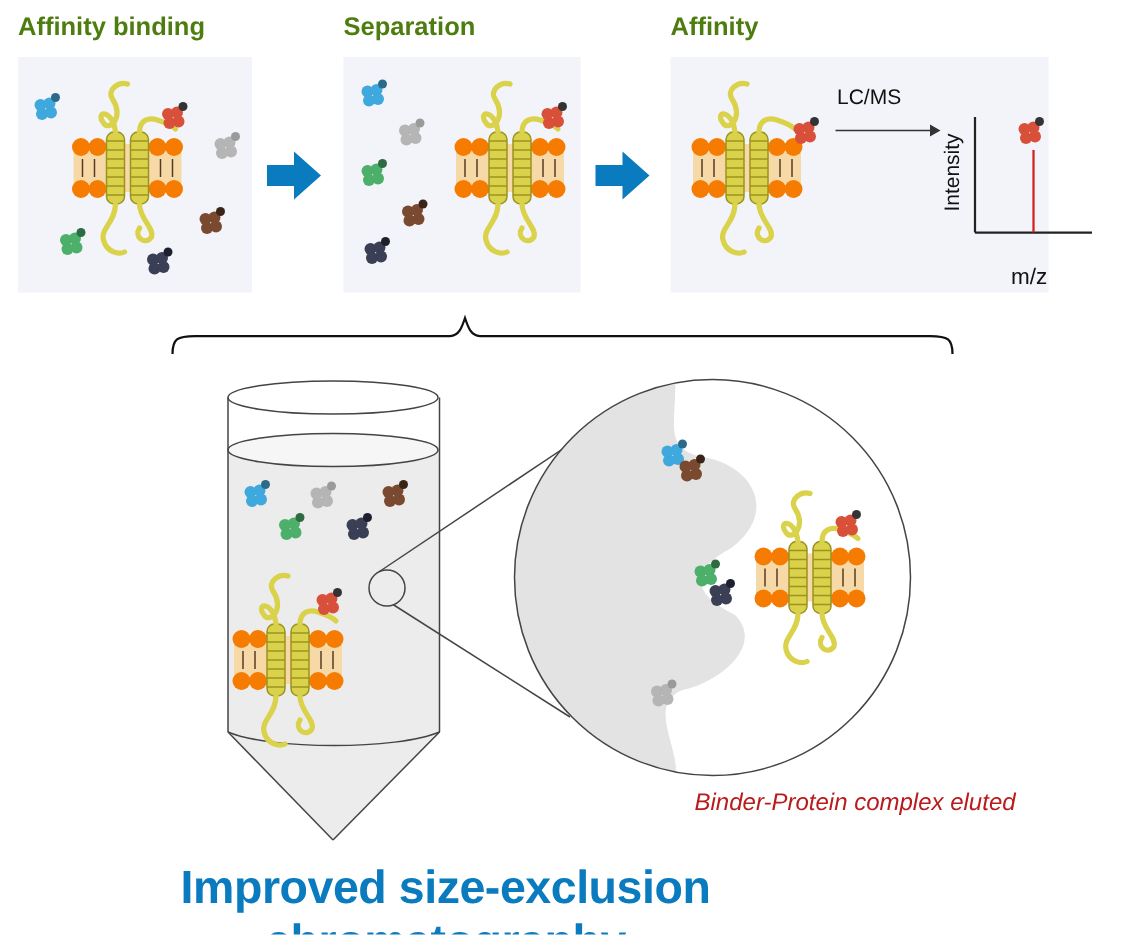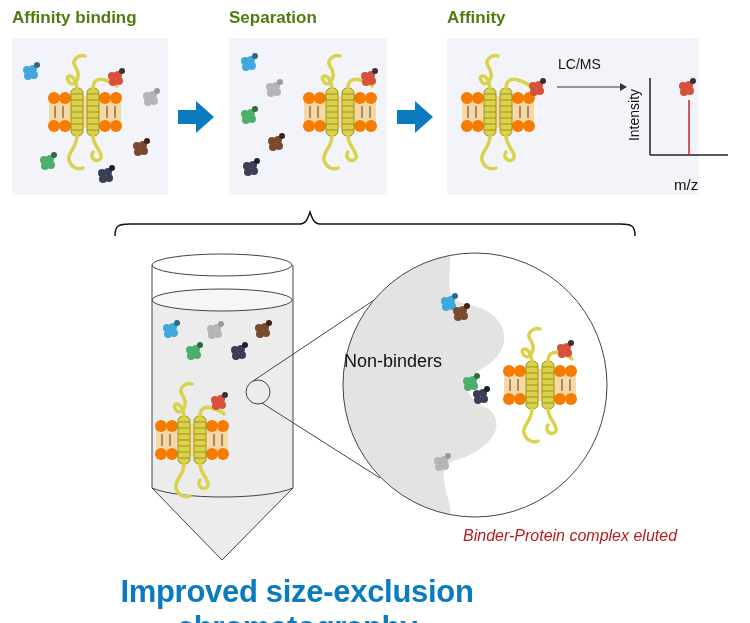--- a/index.html
+++ b/index.html
@@ -194,18 +194,17 @@
     <use href="#protein" x="540" y="385"></use>
     <use href="#mol-red" x="564" y="350"></use>
   </g>
 </svg>
 
 <div class="small-label" style="left:558px; top:56px;">LC/MS</div>
 <div class="small-label" style="left:608px; top:107px; transform: rotate(-90deg); transform-origin: center;">Intensity</div>
 <div class="small-label" style="left:674px; top:176px; font-size:15px;">m/z</div>
 
 <div class="overlay-text" style="left:338px; top:350px; width:110px;">
-  <div>Non-binders</div>
 </div>
 
 <div class="caption" style="left:463px; top:527px;">Binder-Protein complex eluted</div>
 
 <div class="main-title">Improved size-exclusion chromatography</div>
 
 </body></html>

